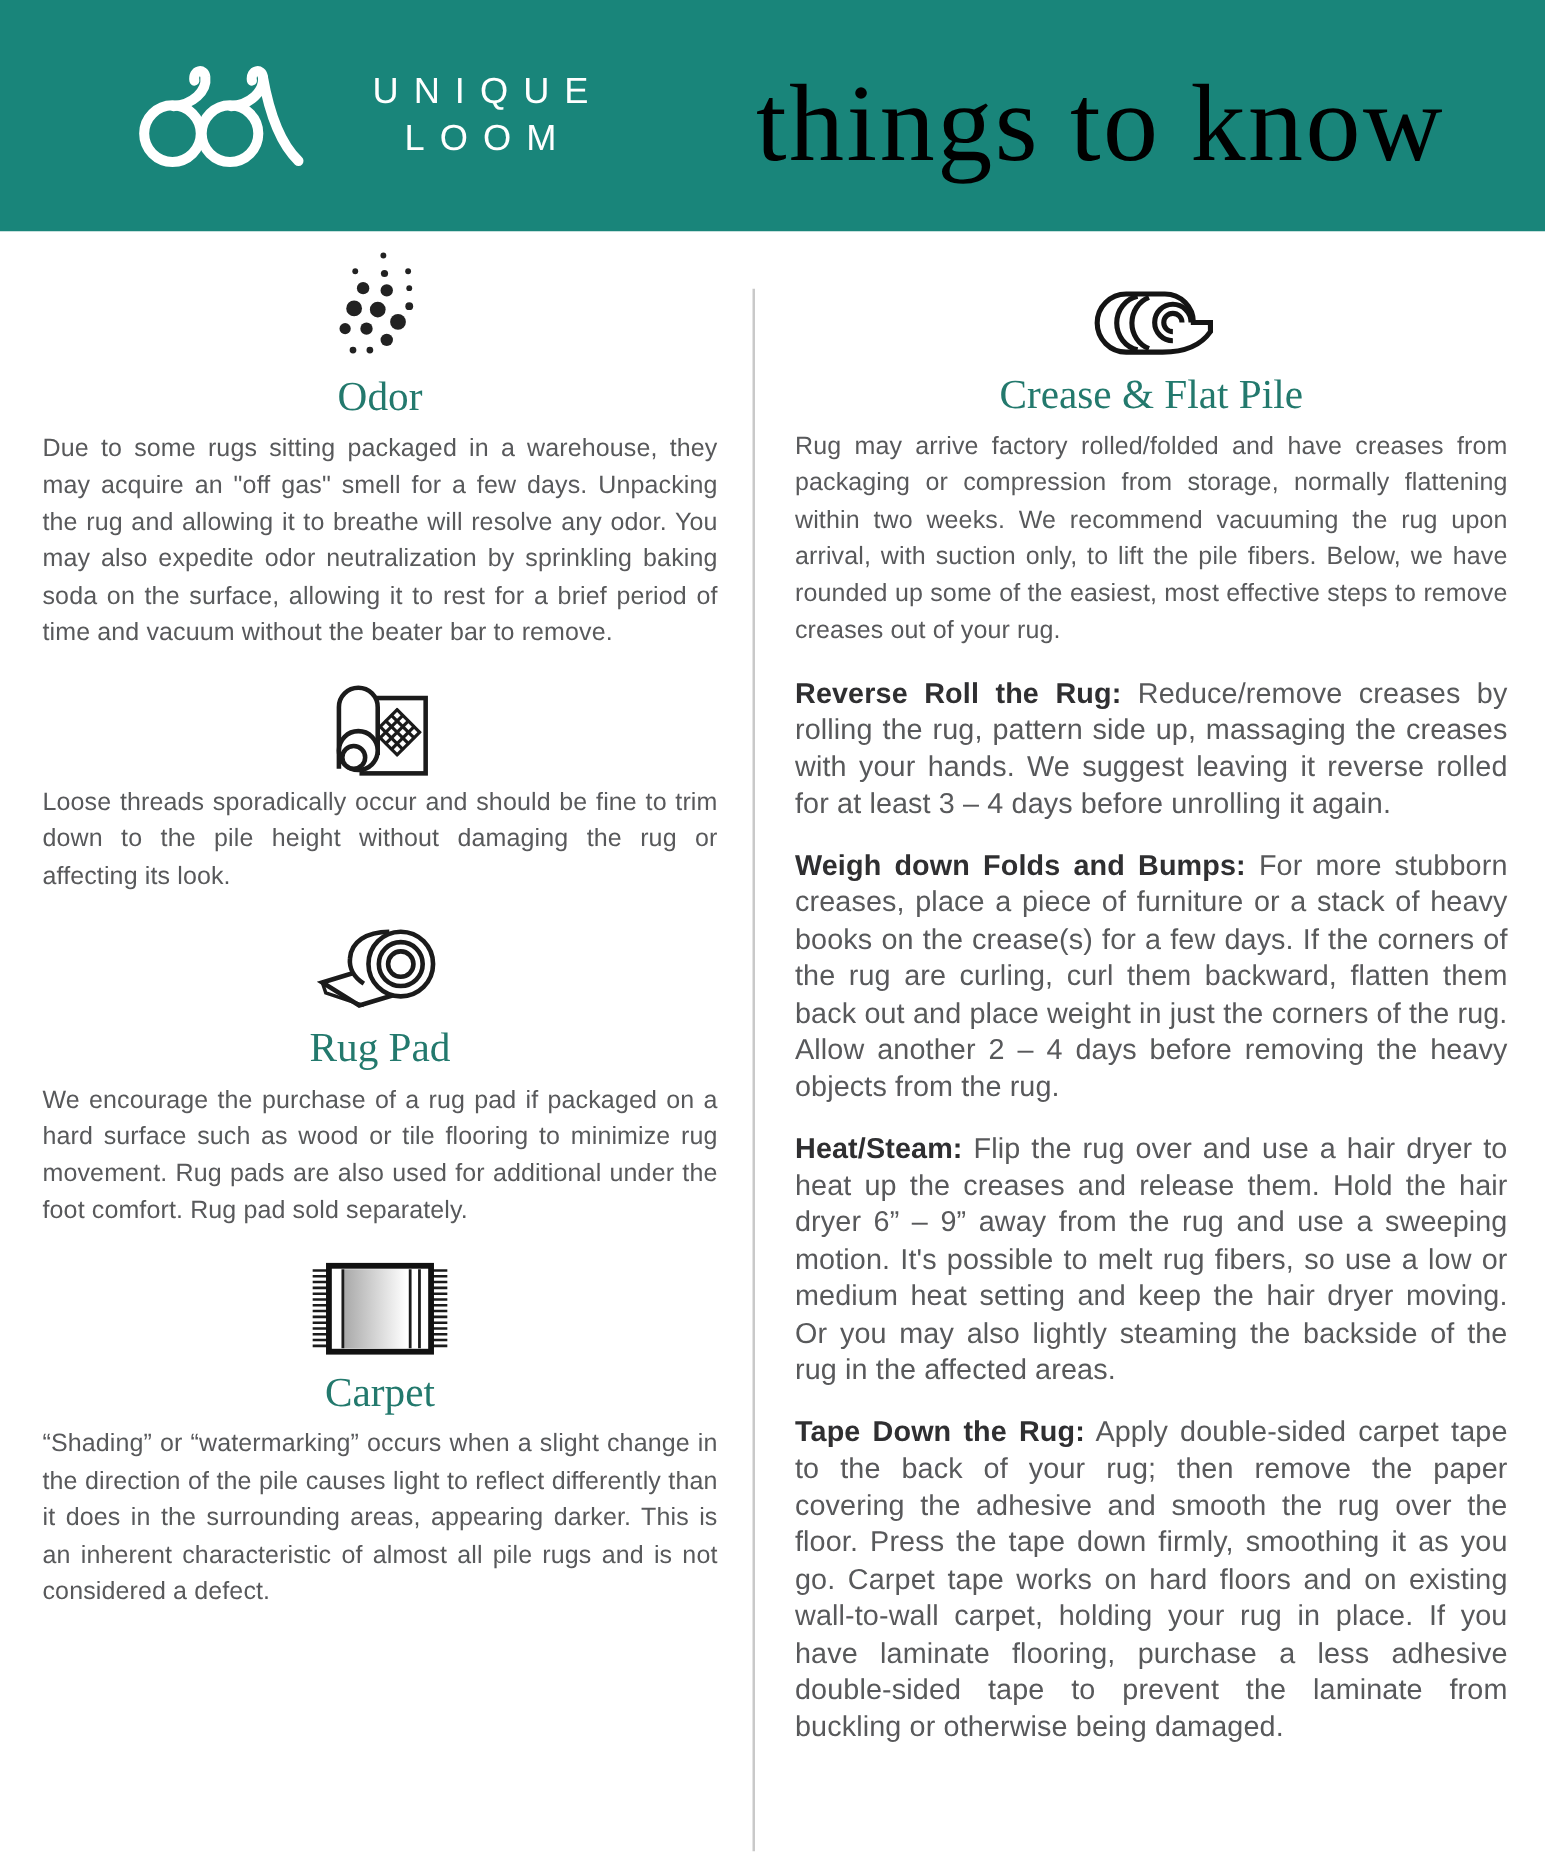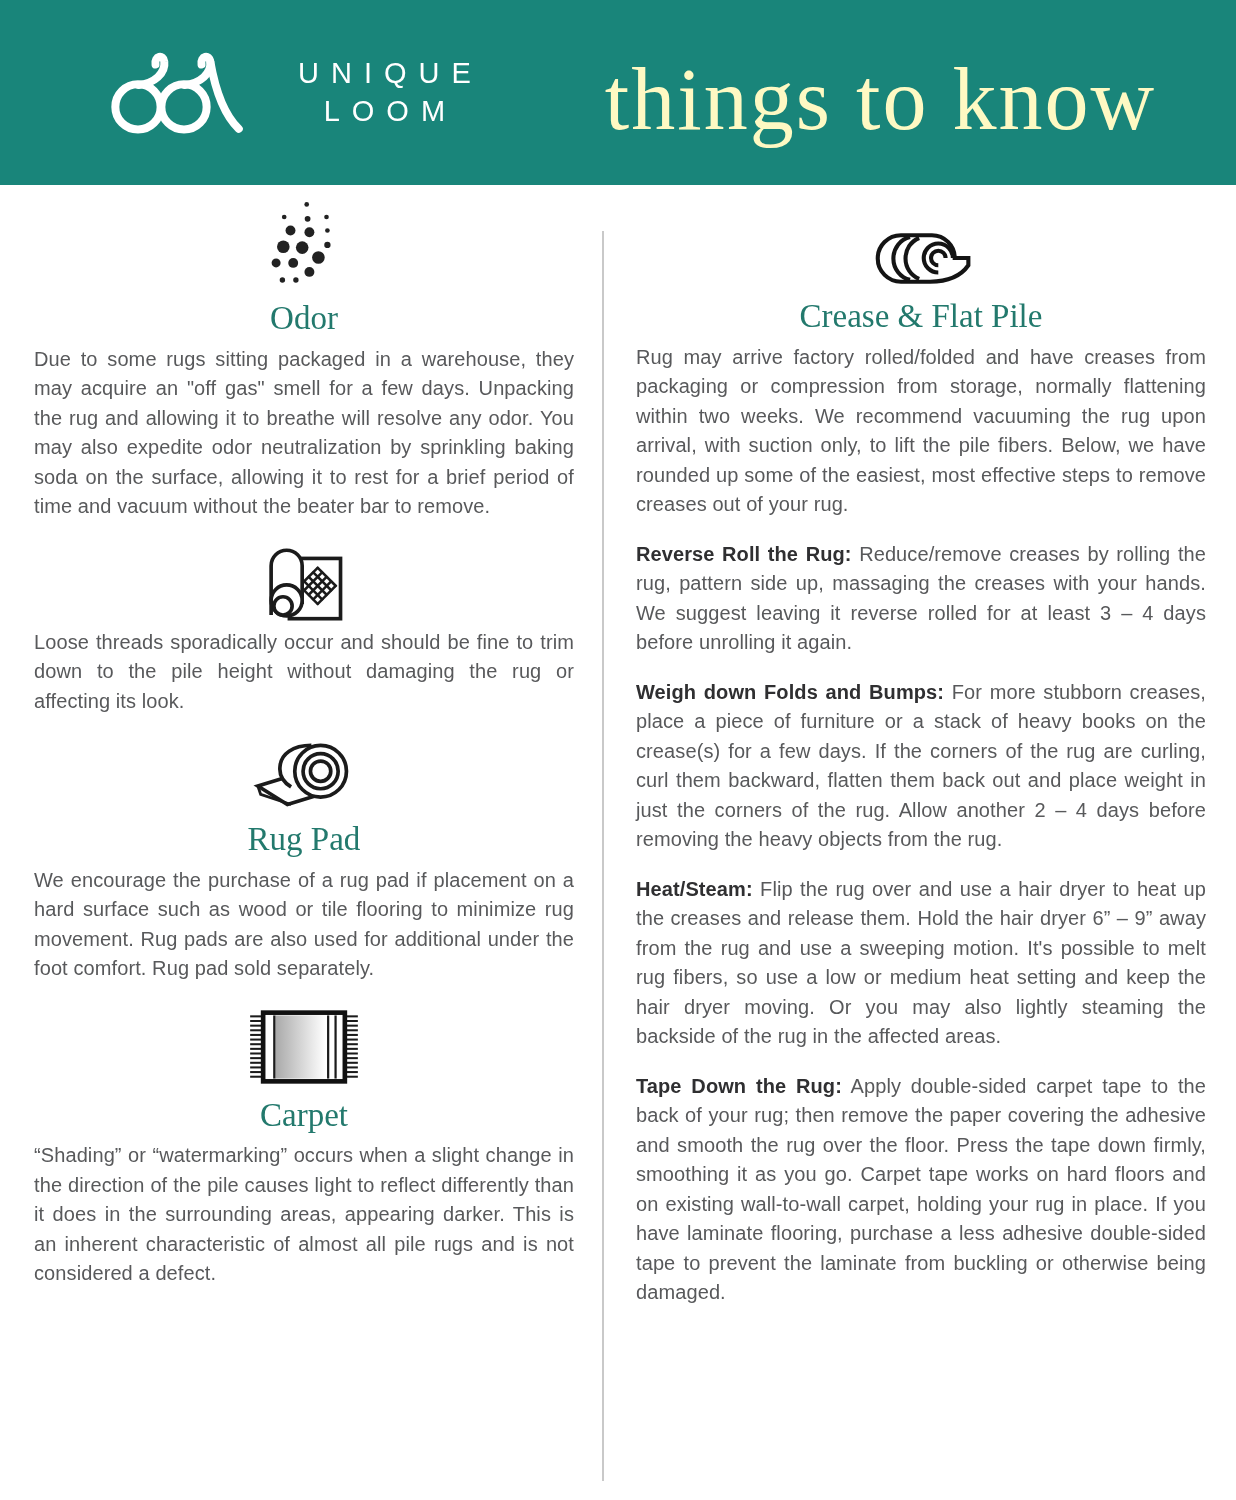--- a/index.html
+++ b/index.html
@@ -24,21 +24,21 @@
   .brand-text{
     color:#ffffff;
     font-size:29px;
     letter-spacing:12px;
     line-height:1.3;
     text-align:center;
     font-weight:400;
   }
   .title{
     margin-left:auto;
-    color:#fef9c3;
+    color:#000000;
     font-family:"Liberation Serif", serif;
     font-size:88px;
     letter-spacing:2px;
     font-weight:400;
     line-height:1;
     padding-bottom:6px;
     margin-top:20px;
   }
   
   .content{
@@ -71,21 +71,21 @@
     text-align:justify;
     color:#58595b;
     font-size:20px;
     line-height:29.5px;
     margin:0;
     letter-spacing:0.1px;
   }
   p.tip{
     text-align:justify;
     color:#58595b;
-    font-size:20px;
+    font-size:23px;
     line-height:29.5px;
     margin:20px 0 0 0;
     letter-spacing:0.1px;
   }
   p.tip strong{color:#2f2f31;font-weight:700;}
   .mt-odor{margin-top:14px;}
   .mt-thread{margin-top:18px;}
   .mt-pad{margin-top:22px;}
   .mt-shade{margin-top:24px;}
   .mt-crease{margin-top:44px;}
@@ -173,21 +173,21 @@
           <svg width="104" height="72" viewBox="0 0 112 78" fill="none" stroke="#1b1b1b">
             <path d="M6,52 L52,38 L84,58 L38,72 Z" fill="#ffffff" stroke-width="4"></path>
             <path d="M6,52 L9,61 L42,72" stroke-width="3"></path>
             <path d="M64,8 C44,8 31,17 30,31 C29,40 34,48 42,53" fill="#ffffff" stroke-width="4"></path>
             <circle cx="74" cy="36" r="28" fill="#ffffff" stroke-width="4"></circle>
             <circle cx="74" cy="36" r="19" fill="#ffffff" stroke-width="4"></circle>
             <circle cx="74" cy="36" r="11" fill="#ffffff" stroke-width="4"></circle>
           </svg>
         </div>
         <h2 class="head">Rug Pad</h2>
-        <p class="body">We encourage the purchase of a rug pad if placement on a hard surface such as wood or tile flooring to minimize rug movement. Rug pads are also used for additional under the foot comfort. Rug pad sold separately.</p>
+        <p class="body">We encourage the purchase of a rug pad if packaged on a hard surface such as wood or tile flooring to minimize rug movement. Rug pads are also used for additional under the foot comfort. Rug pad sold separately.</p>
       </section>
 
       <section class="sec mt-shade">
         <div class="icon-wrap">
           <svg width="116" height="78" viewBox="0 0 124 84">
             <defs>
               <linearGradient id="shadegrad" x1="0" y1="0" x2="1" y2="0">
                 <stop offset="0" stop-color="#a9a9a9"></stop>
                 <stop offset="1" stop-color="#ffffff"></stop>
               </linearGradient>

